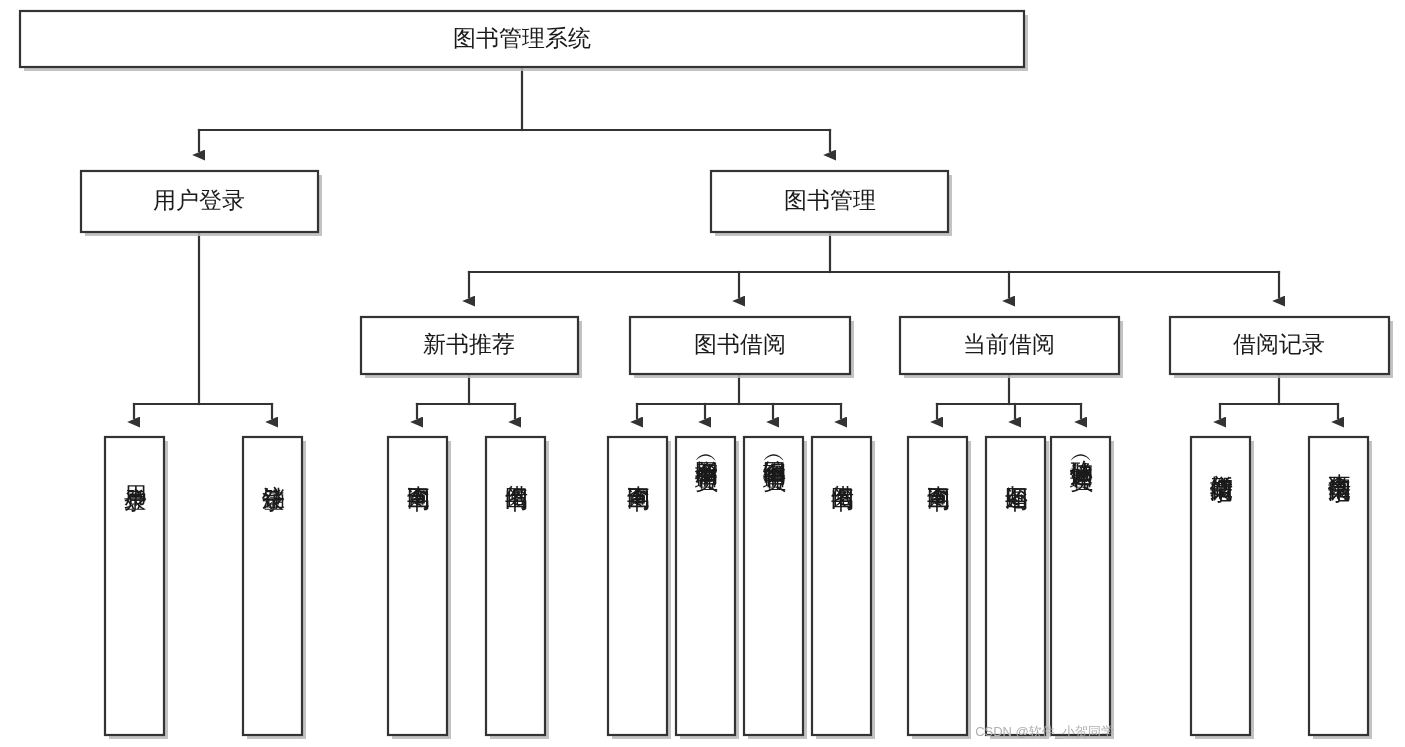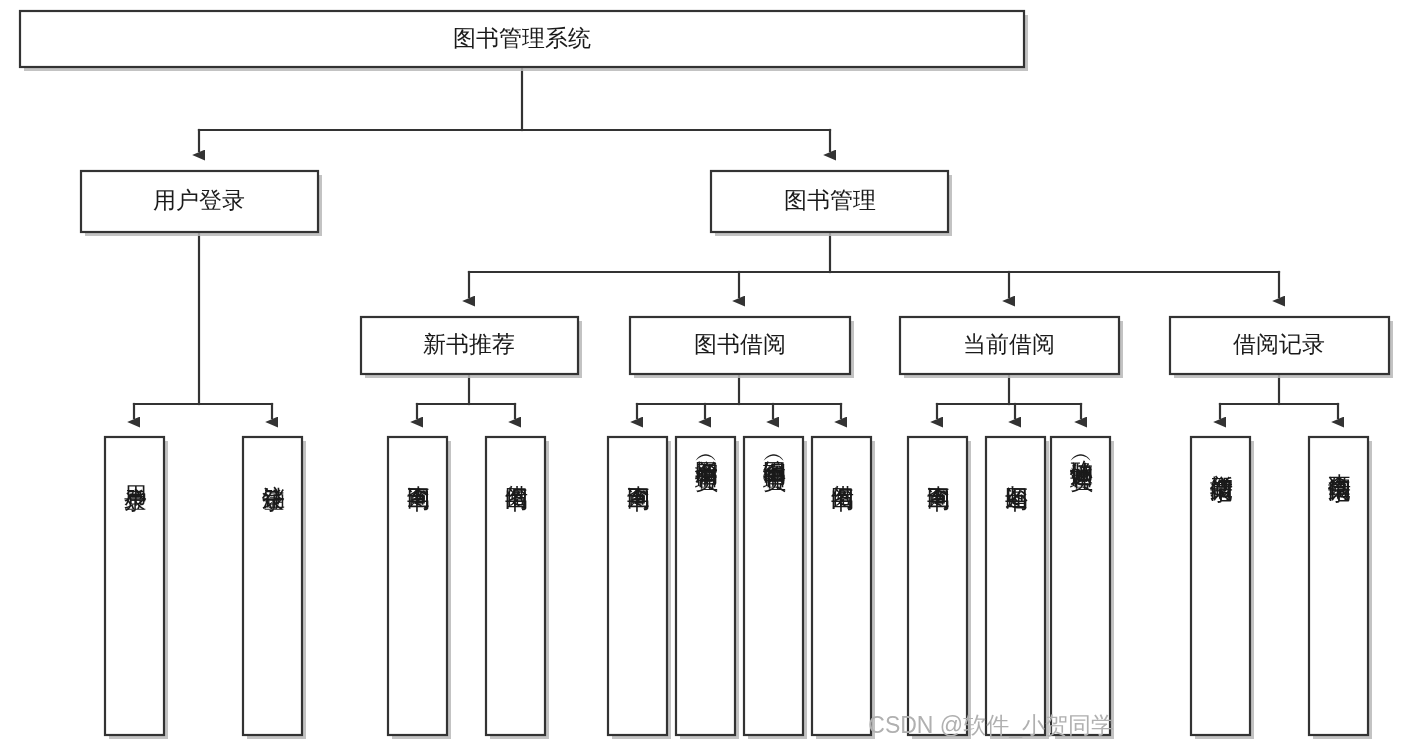--- a/index.html
+++ b/index.html
@@ -58,21 +58,21 @@
     font-size: 23px;
     writing-mode: vertical-rl;
     text-orientation: upright;
     letter-spacing: 1.5px;
   }
   .watermark {
     position: absolute;
     right: 12px;
     bottom: 6px;
     font-family: "Liberation Sans", "DejaVu Sans", sans-serif;
-    font-size: 23px;
+    font-size: 13px;
     color: #b0b0b0;
     white-space: nowrap;
     pointer-events: none;
     user-select: none;
   }
 </style>
 </head>
 <body>
 
 <div id="diagram-root">

